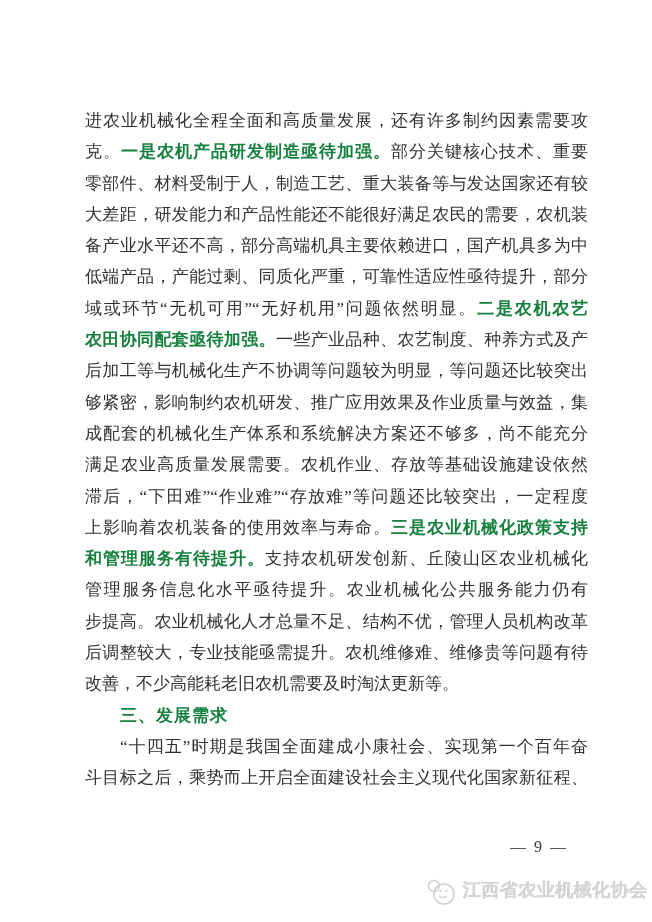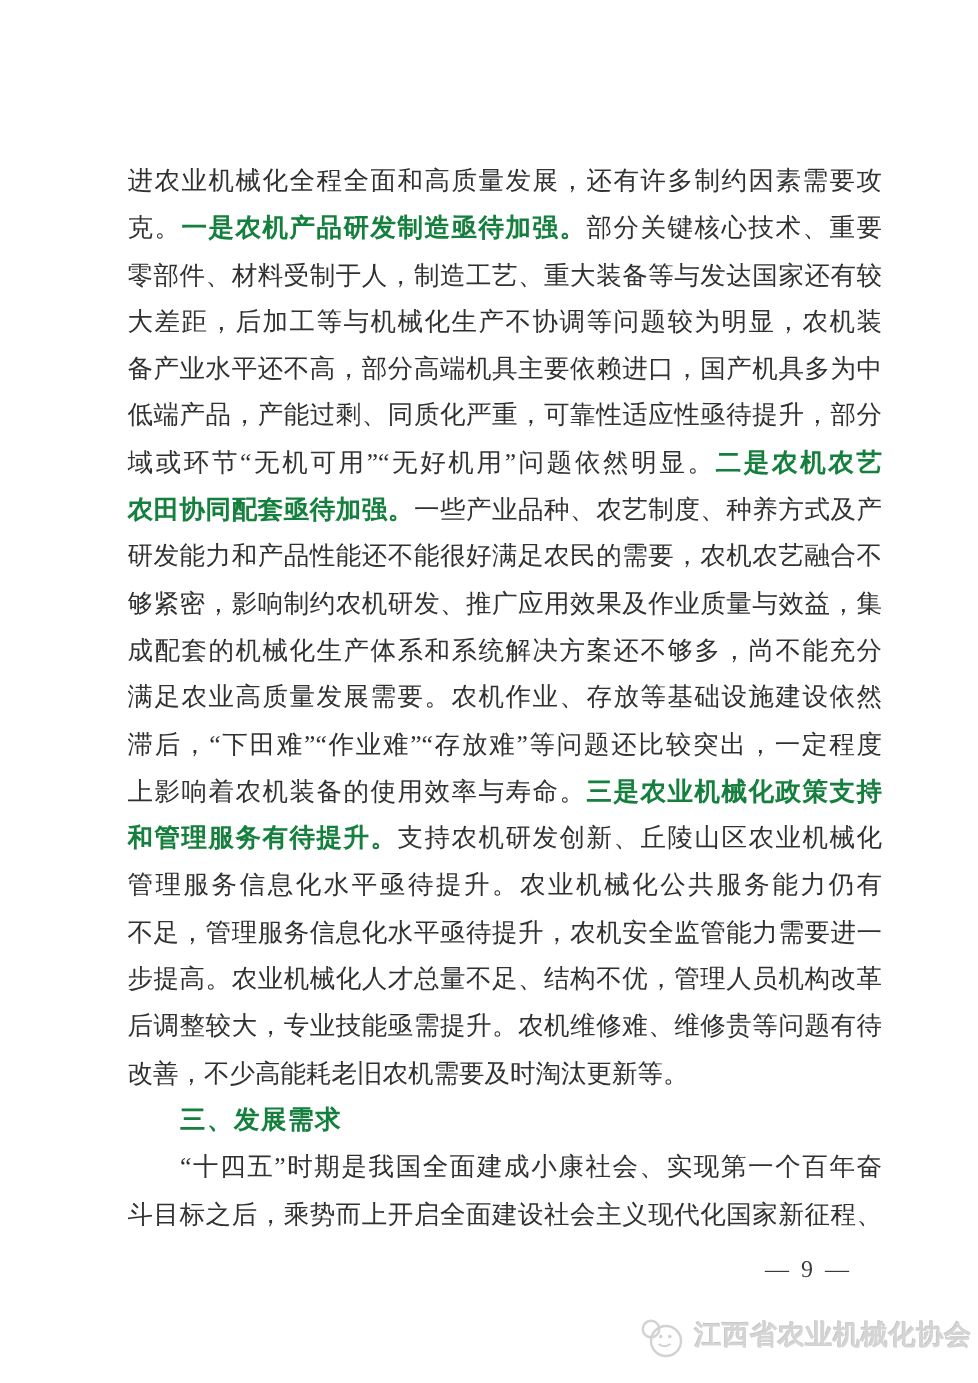--- a/index.html
+++ b/index.html
@@ -75,34 +75,33 @@
 </style>
 </head>
 <body>
 
 <div class="page">
 
   <div class="text-block">
       <div class="line"><span class="seg">进农业机械化全程全面和高质量发展，还有许多制约因素需要攻</span></div>
       <div class="line"><span class="seg">克。</span><span class="seg bold">一是农机产品研发制造亟待加强。</span><span class="seg">部分关键核心技术、重要</span></div>
       <div class="line"><span class="seg">零部件、材料受制于人，制造工艺、重大装备等与发达国家还有较</span></div>
-      <div class="line"><span class="seg">大差距，后加工等与机械化生产不协调等问题较为明显，农机装</span></div>
+      <div class="line"><span class="seg">大差距，研发能力和产品性能还不能很好满足农民的需要，农机装</span></div>
       <div class="line"><span class="seg">备产业水平还不高，部分高端机具主要依赖进口，国产机具多为中</span></div>
       <div class="line"><span class="seg">低端产品，产能过剩、同质化严重，可靠性适应性亟待提升，部分领</span></div>
       <div class="line"><span class="seg">域或环节“无机可用”“无好机用”问题依然明显。</span><span class="seg bold">二是农机农艺</span></div>
       <div class="line"><span class="seg bold">农田协同配套亟待加强。</span><span class="seg">一些产业品种、农艺制度、种养方式及产</span></div>
-      <div class="line"><span class="seg">研发能力和产品性能还不能很好满足农民的需要，农机农艺融合不</span></div>
+      <div class="line"><span class="seg">后加工等与机械化生产不协调等问题较为明显，等问题还比较突出</span></div>
       <div class="line"><span class="seg">够紧密，影响制约农机研发、推广应用效果及作业质量与效益，集</span></div>
       <div class="line"><span class="seg">成配套的机械化生产体系和系统解决方案还不够多，尚不能充分</span></div>
       <div class="line"><span class="seg">满足农业高质量发展需要。农机作业、存放等基础设施建设依然</span></div>
       <div class="line"><span class="seg">滞后，“下田难”“作业难”“存放难”等问题还比较突出，一定程度</span></div>
       <div class="line"><span class="seg">上影响着农机装备的使用效率与寿命。</span><span class="seg bold">三是农业机械化政策支持</span></div>
       <div class="line"><span class="seg bold">和管理服务有待提升。</span><span class="seg">支持农机研发创新、丘陵山区农业机械化</span></div>
       <div class="line"><span class="seg">管理服务信息化水平亟待提升。农业机械化公共服务能力仍有</span></div>
-      <div class="line"><span class="seg">不足，管理服务信息化水平亟待提升，农机安全监管能力需要进一</span></div>
       <div class="line"><span class="seg">步提高。农业机械化人才总量不足、结构不优，管理人员机构改革</span></div>
       <div class="line"><span class="seg">后调整较大，专业技能亟需提升。农机维修难、维修贵等问题有待</span></div>
       <div class="line last"><span class="seg">改善，不少高能耗老旧农机需要及时淘汰更新等。</span></div>
       <div class="line heading indent last"><span class="seg bold">三、发展需求</span></div>
       <div class="line indent"><span class="seg">“十四五”时期是我国全面建成小康社会、实现第一个百年奋</span></div>
       <div class="line"><span class="seg">斗目标之后，乘势而上开启全面建设社会主义现代化国家新征程、</span></div>
     </div>
 
   <div class="page-number">— 9 —</div>
 

